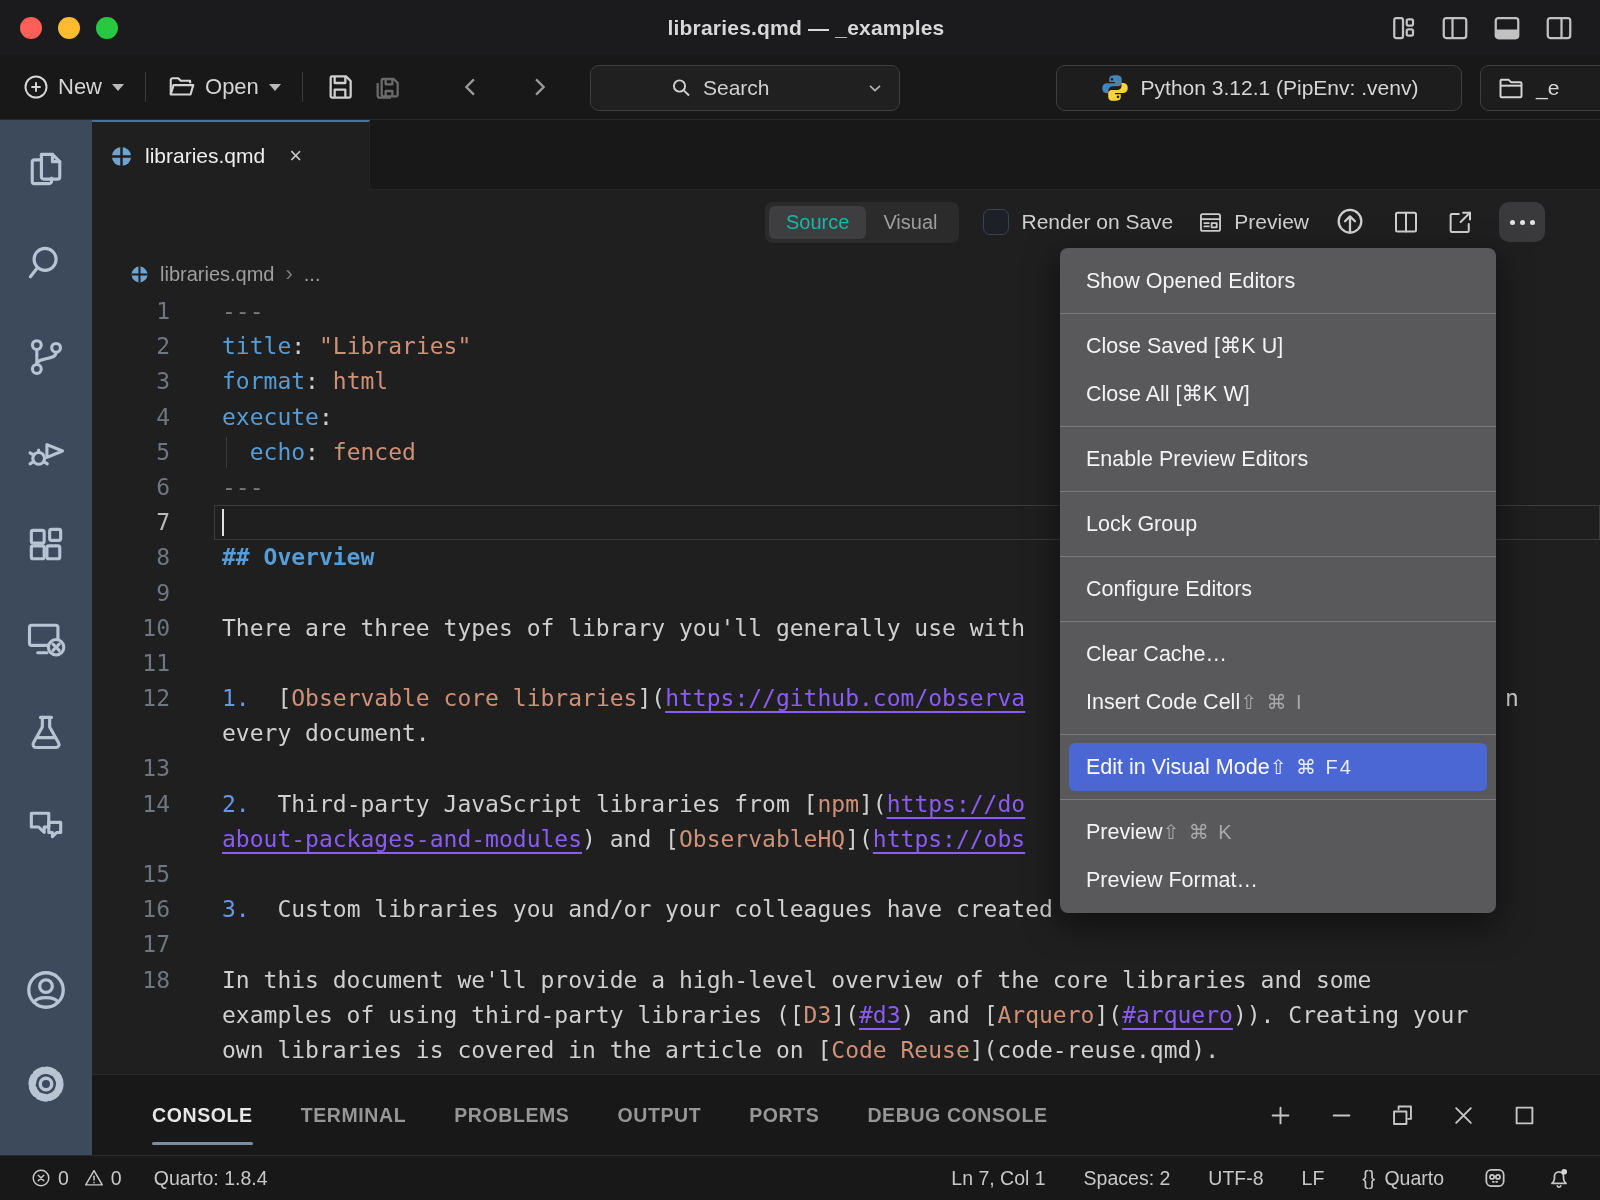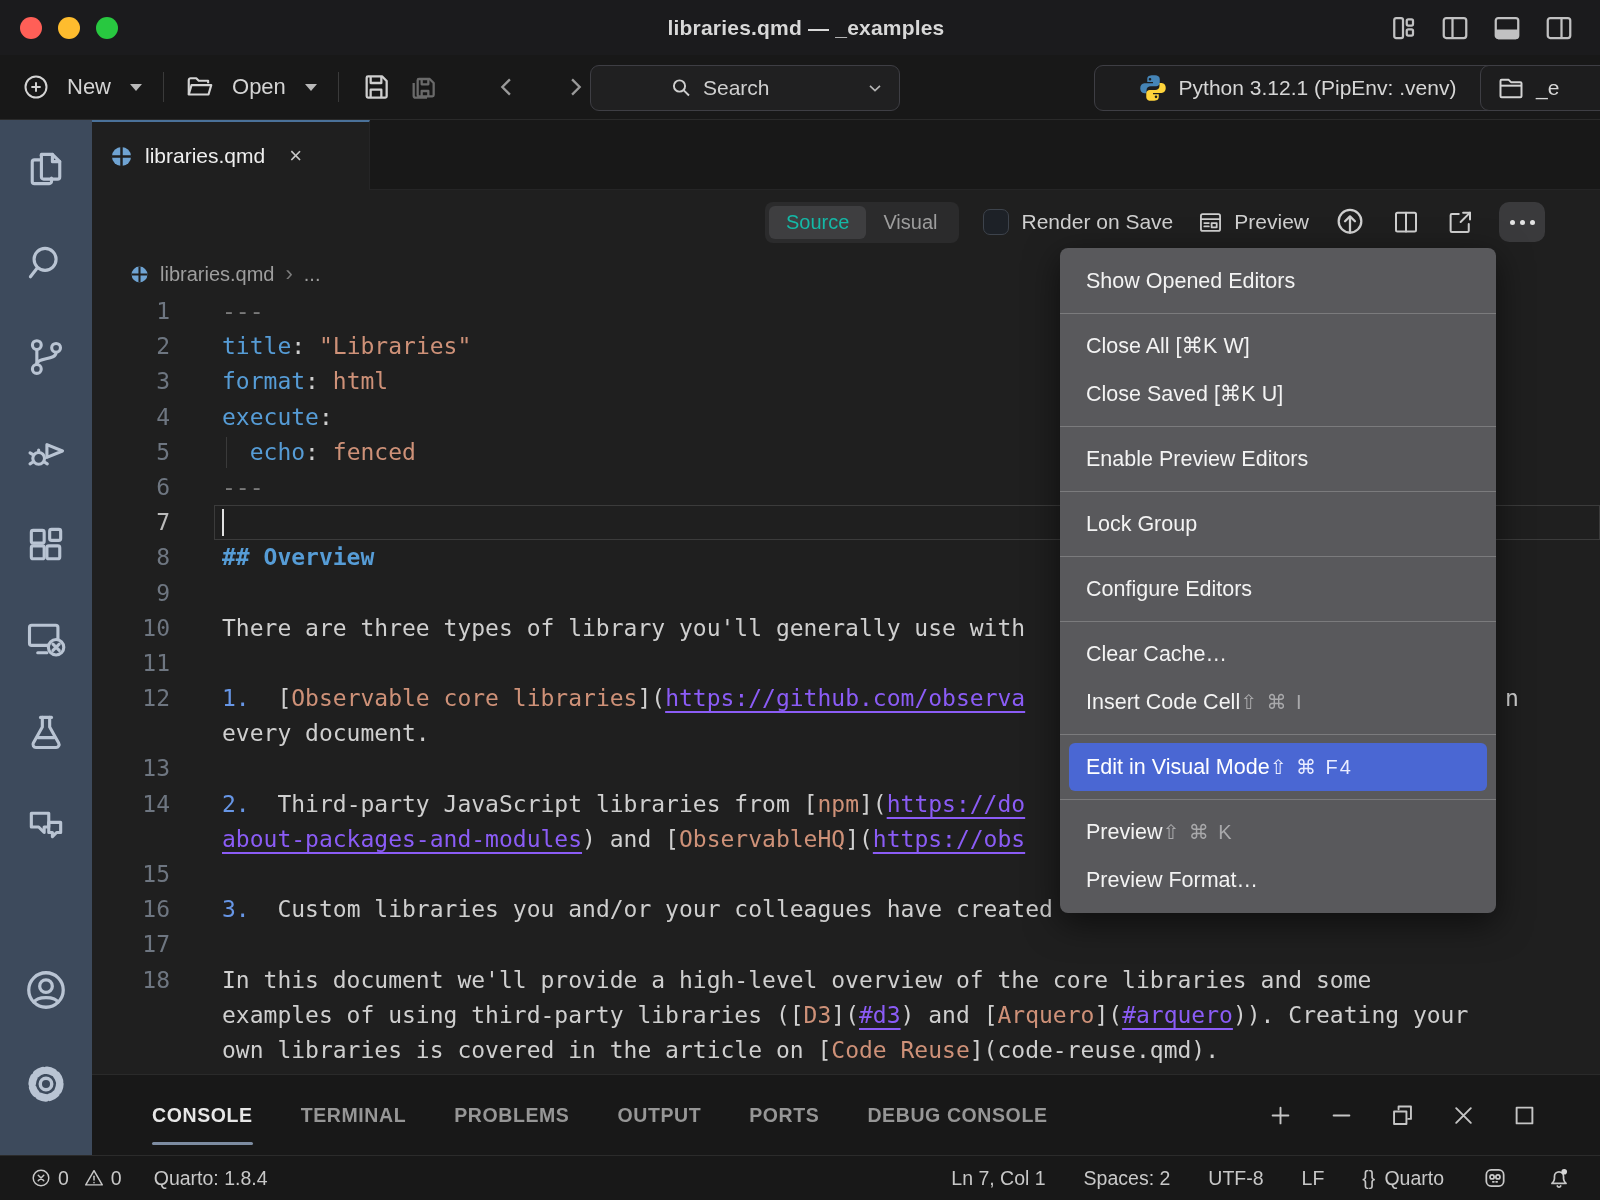--- a/index.html
+++ b/index.html
@@ -14,30 +14,30 @@
   #tl-wrap { display:flex; margin-left:20px; }
   #win-title { position:absolute; left:12px; right:0; text-align:center; color:#d8d8d8;
                font-size:21px; font-weight:600; letter-spacing:.2px; }
   #win-icons { position:absolute; right:26px; top:0; height:55px; display:flex; gap:22px; align-items:center; }
   #win-icons svg { opacity:.92; }
 
   
   #toolbar { position:absolute; left:0; top:55px; width:1600px; height:65px; background:#181818;
              border-bottom:1px solid #2a2a2a; }
   .tb-left { display:flex; align-items:center; height:100%; padding-left:22px; gap:15px; }
-  .tb-btn { display:flex; align-items:center; gap:17px; color:#d4d4d4; font-size:22px; cursor:default; }
+  .tb-btn { display:flex; align-items:center; gap:8px; color:#d4d4d4; font-size:22px; cursor:default; }
   .caret { width:0; height:0; border-left:6px solid transparent; border-right:6px solid transparent;
            border-top:7px solid #b9b9b9; margin-left:2px; }
   .tb-divider { width:1px; height:30px; background:#3a3a3a; margin:0 6px; }
   .dim { opacity:.45; }
   #search-box { position:absolute; left:590px; top:10px; width:310px; height:46px; background:#202021;
                 border:1px solid #3e3e44; border-radius:9px; display:flex; align-items:center;
                 padding:0 14px 0 78px; gap:10px; color:#cfcfcf; font-size:21px; }
   #search-box .spacer { flex:1; }
-  #interp-btn { position:absolute; left:1094px; top:10px; width:406px; height:46px; background:#1d1d1e;
+  #interp-btn { position:absolute; left:1056px; top:10px; width:406px; height:46px; background:#1d1d1e;
                 border:1px solid #3e3e44; border-radius:9px; display:flex; align-items:center;
                 justify-content:center; gap:11px; color:#d6d6d6; font-size:21px; }
   #workspace-btn { position:absolute; left:1480px; top:10px; width:200px; height:46px; background:#1d1d1e;
                 border:1px solid #3e3e44; border-radius:9px; display:flex; align-items:center;
                 padding-left:16px; gap:11px; color:#d6d6d6; font-size:21px; }
 
   
   #activitybar { position:absolute; left:0; top:120px; width:92px; height:1035px; background:#3d4a5c;
                  display:flex; flex-direction:column; align-items:center; padding-top:26px; }
   .ab-icon { height:46px; margin-bottom:48px; display:flex; align-items:center; justify-content:center; }
@@ -432,24 +432,24 @@
       <div class="code-row"><span class="num"></span><span class="src"><span class="tk-p">own libraries is covered in the article on [</span><span class="tk-l">Code Reuse</span><span class="tk-p">](code-reuse.qmd).</span></span></div>
     </div>
 </div>
 
 <div id="context-menu">
     <div class="menu-item">
       <span>Show Opened Editors</span>
     </div>
     <div class="menu-sep"></div>
     <div class="menu-item">
+      <span>Close Saved [⌘K U]</span>
+    </div>
+    <div class="menu-item">
       <span>Close All [⌘K W]</span>
-    </div>
-    <div class="menu-item">
-      <span>Close Saved [⌘K U]</span>
     </div>
     <div class="menu-sep"></div>
     <div class="menu-item">
       <span>Enable Preview Editors</span>
     </div>
     <div class="menu-sep"></div>
     <div class="menu-item">
       <span>Lock Group</span>
     </div>
     <div class="menu-sep"></div>

